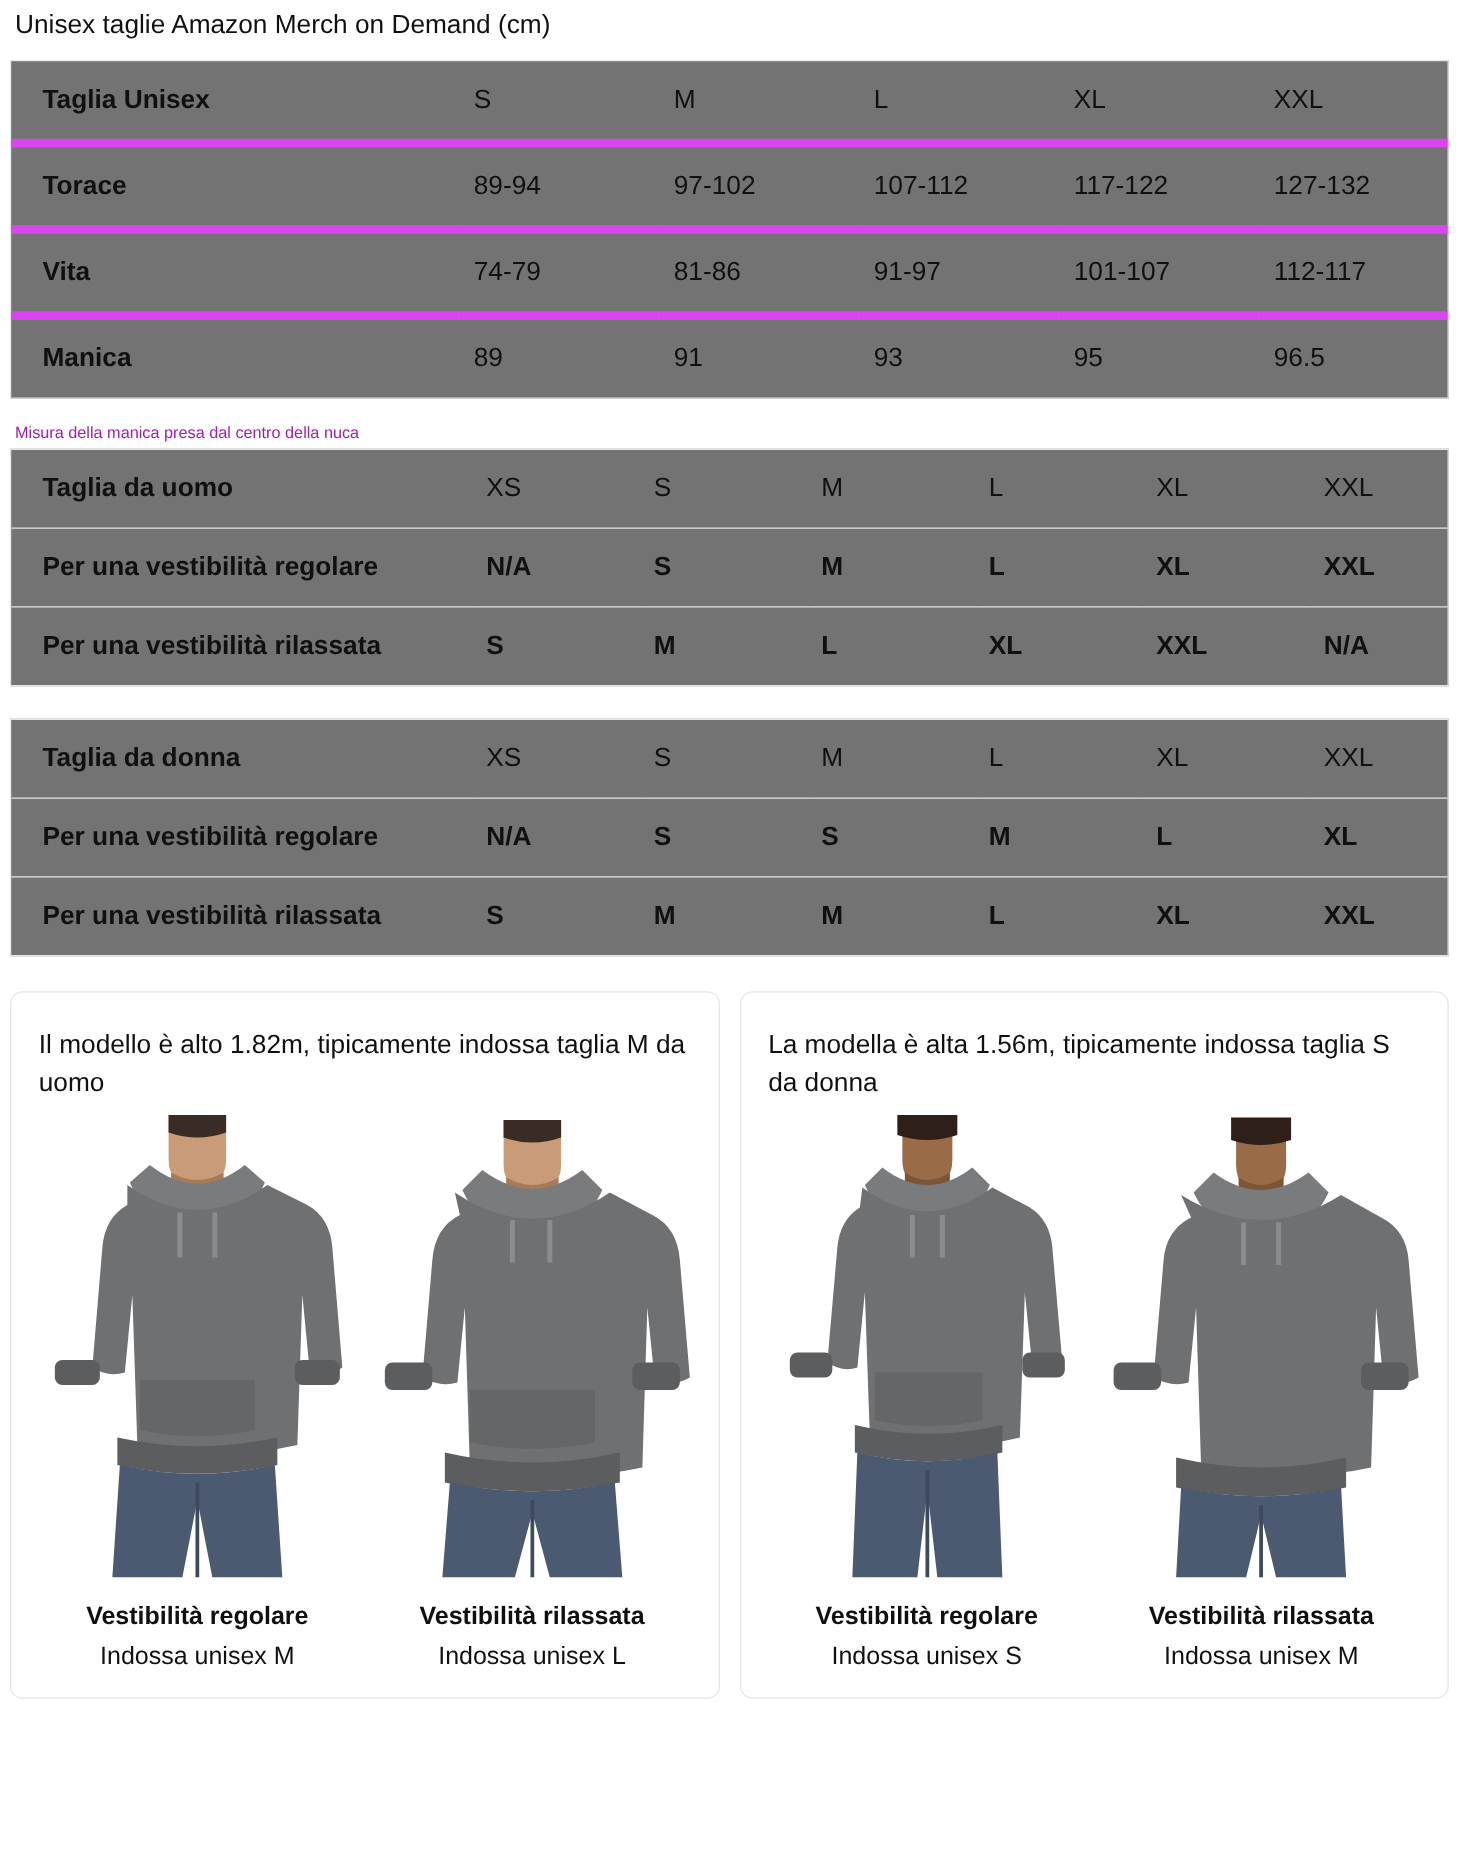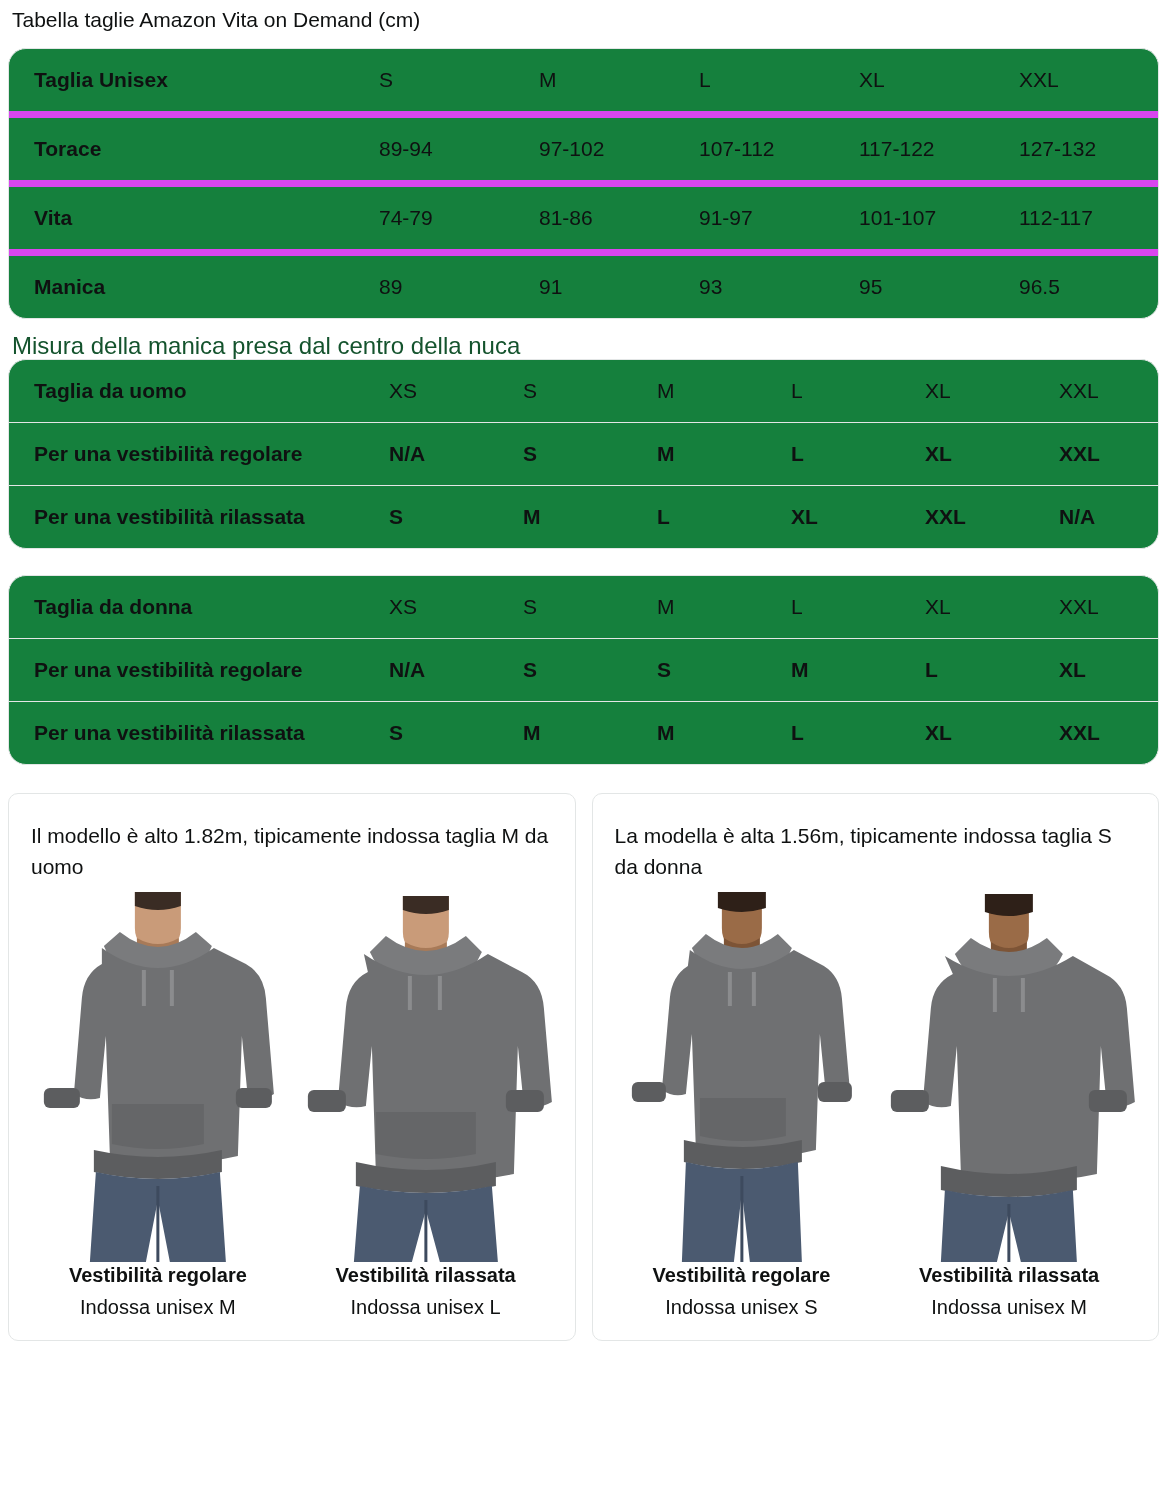--- a/index.html
+++ b/index.html
@@ -20,23 +20,23 @@
     padding: 0 8px;
   }
   .doc-title {
     font-size: 21px;
     line-height: 28px;
     padding: 6px 4px 14px 4px;
     color: #0f1111;
   }
   .card {
     border: 1px solid #e3e6e6;
-    border-radius: 18px;
+    border-radius: 0;
     overflow: hidden;
-    background: #15803d;
+    background: #737373;
   }
   table {
     width: 100%;
     border-collapse: collapse;
     table-layout: fixed;
   }
   td, th {
     text-align: left;
     vertical-align: middle;
     font-weight: normal;
@@ -45,24 +45,24 @@
     padding: 19px 10px 19px 10px;
   }
   .tbl-size tr + tr td { border-top: 7px solid #d946ef; }
   .tbl-size td:first-child {
     font-weight: bold;
     padding-left: 25px;
     width: 360px;
   }
   .tbl-size td { width: 160px; }
   .note {
-    font-size: 24px;
+    font-size: 13px;
     line-height: 26px;
     padding: 14px 4px 0 4px;
-    color: #14532d;
+    color: #a21caf;
   }
   .section-title {
     font-size: 21px;
     line-height: 28px;
     padding: 26px 4px 14px 4px;
   }
   .tbl-fit tr + tr td { border-top: 1px solid #e3e6e6; font-weight: bold; }
   .tbl-fit td:first-child {
     font-weight: bold;
     padding-left: 25px;
@@ -99,37 +99,37 @@
     align-items: center;
   }
   .fig-img {
     width: 100%;
     height: 370px;
     display: block;
   }
   .fig-title {
     font-size: 20px;
     font-weight: bold;
-    margin-top: 0;
+    margin-top: 18px;
     text-align: center;
     line-height: 26px;
   }
   .fig-sub {
     font-size: 20px;
     margin-top: 6px;
     text-align: center;
     line-height: 26px;
   }
 </style>
 </head>
 <body>
 
 <div class="page">
 
-  <div class="doc-title">Tabella taglie Amazon Vita on Demand (cm)</div>
+  <div class="doc-title">Unisex taglie Amazon Merch on Demand (cm)</div>
 
   <div class="card">
     <table class="tbl-size">
       <tbody>
         <tr>
           <td>Taglia Unisex</td>
           <td>S</td>
           <td>M</td>
           <td>L</td>
           <td>XL</td>

